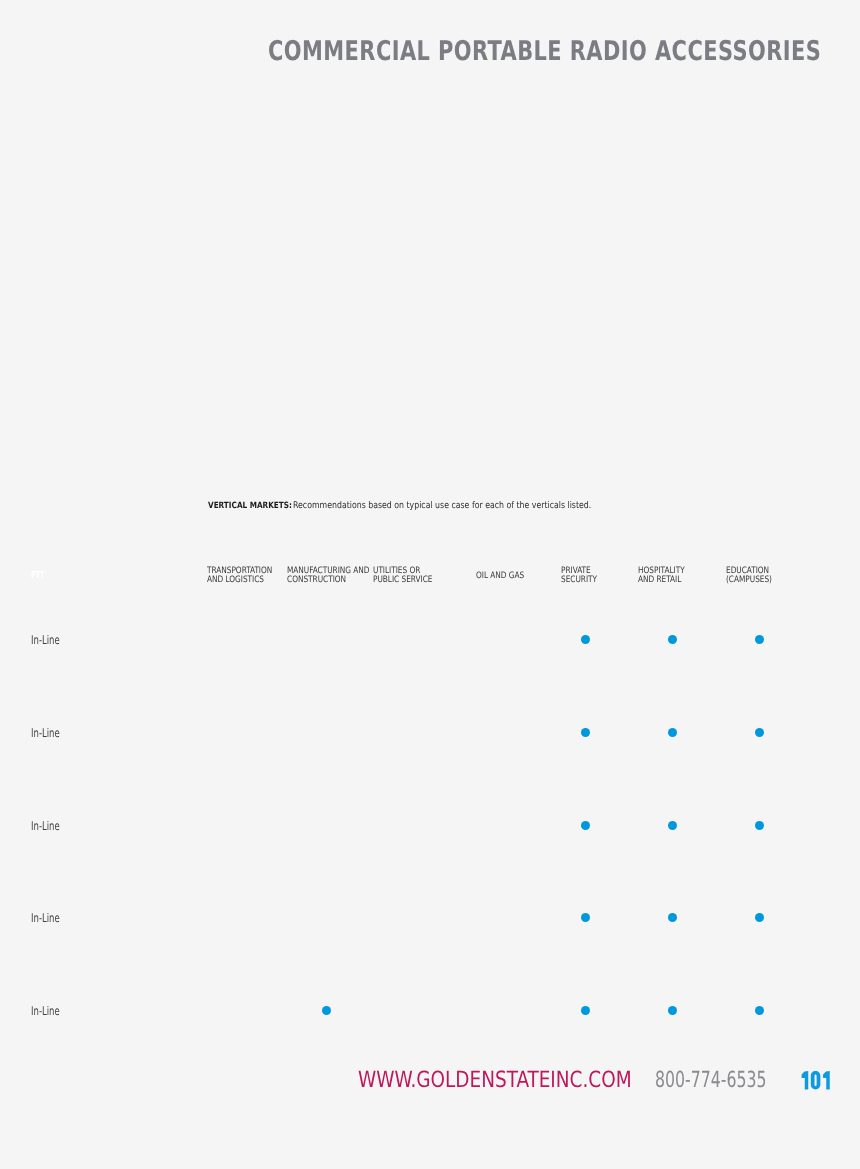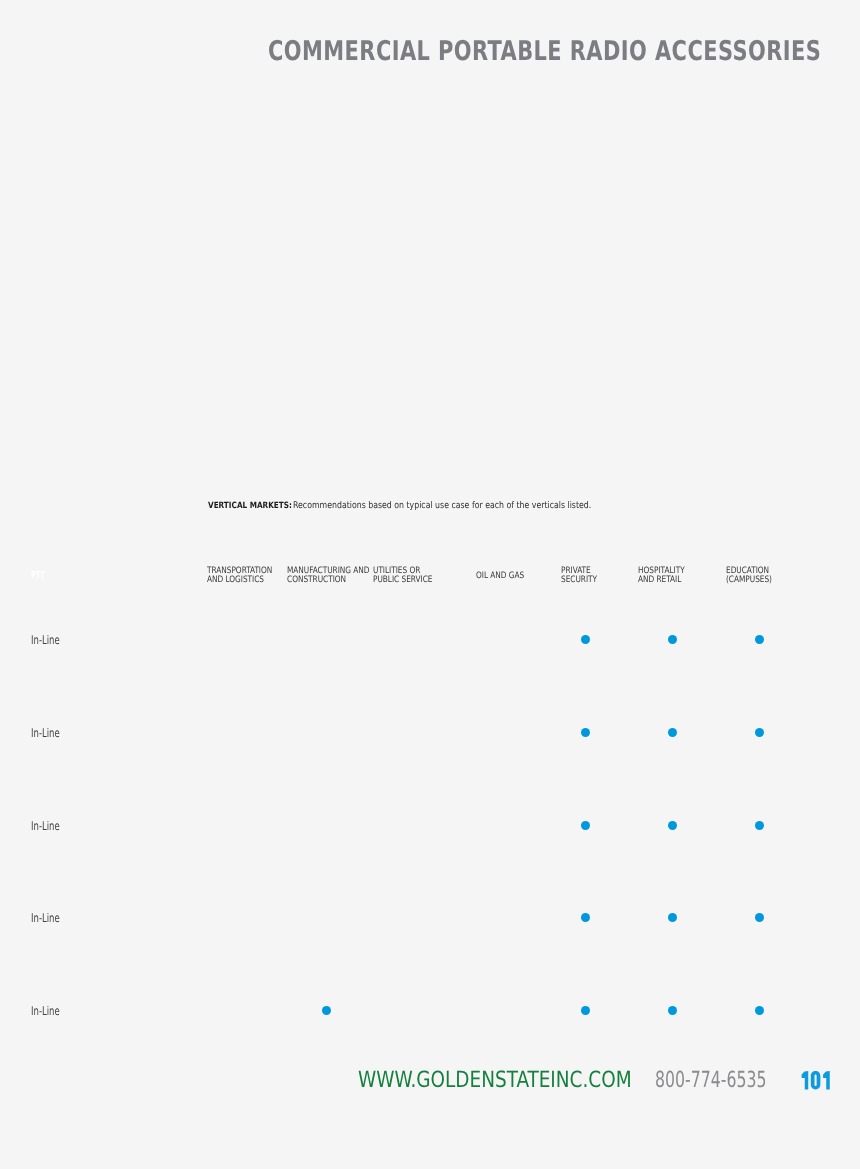--- a/index.html
+++ b/index.html
@@ -70,21 +70,21 @@
 
   
   #footer{position:absolute; left:0; top:0; width:860px; height:0;}
   #footer>div{
     position:absolute;
     font-family:"DejaVu Sans",sans-serif; font-stretch:condensed;
     white-space:nowrap; line-height:1;
   }
   #footer-url{
     left:357.9px; top:1068.9px;
-    font-size:22.4px; font-weight:400; color:#15803d; letter-spacing:0px;
+    font-size:22.4px; font-weight:400; color:#be185d; letter-spacing:0px;
   }
   #footer-url .cond{transform:scaleX(.916);}
   #footer-phone{
     left:654.8px; top:1069.1px;
     font-size:22.2px; font-weight:400; color:#8b8b8f;text-align:center;
   }
   #footer-phone .cond{transform:scaleX(.788);}
   #footer-page{
     left:801.3px; top:1070.5px; width:29px; height:19px;
   }

